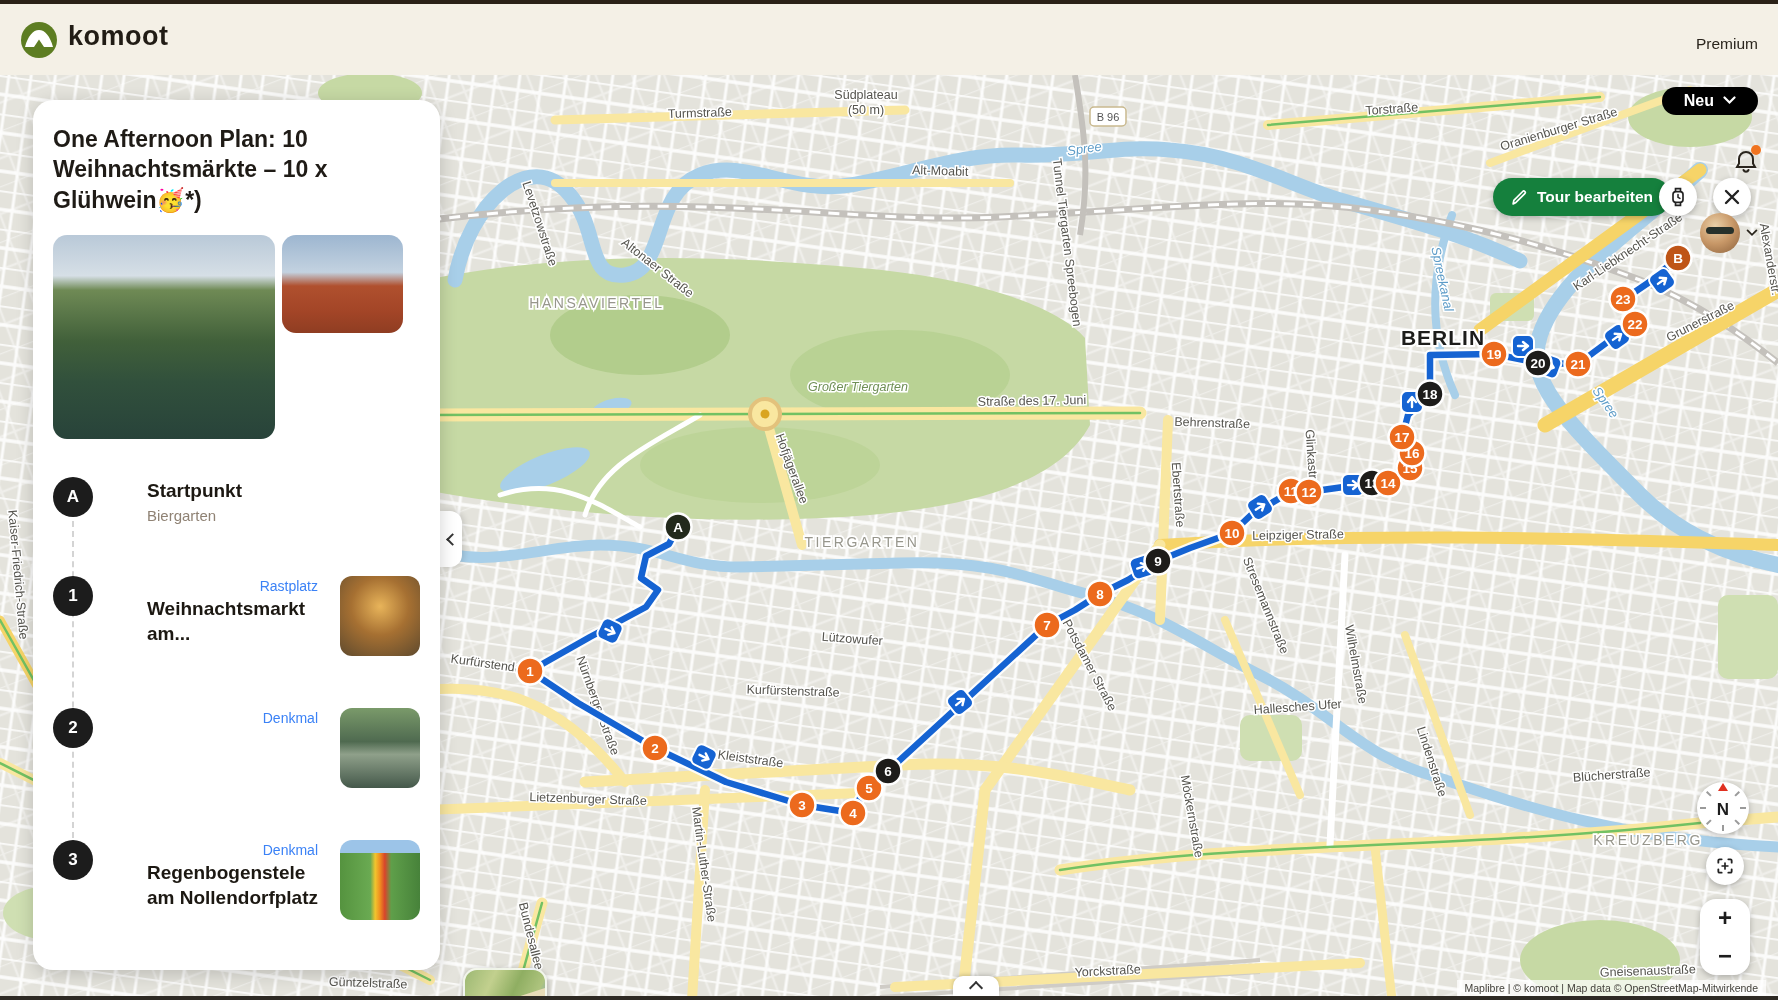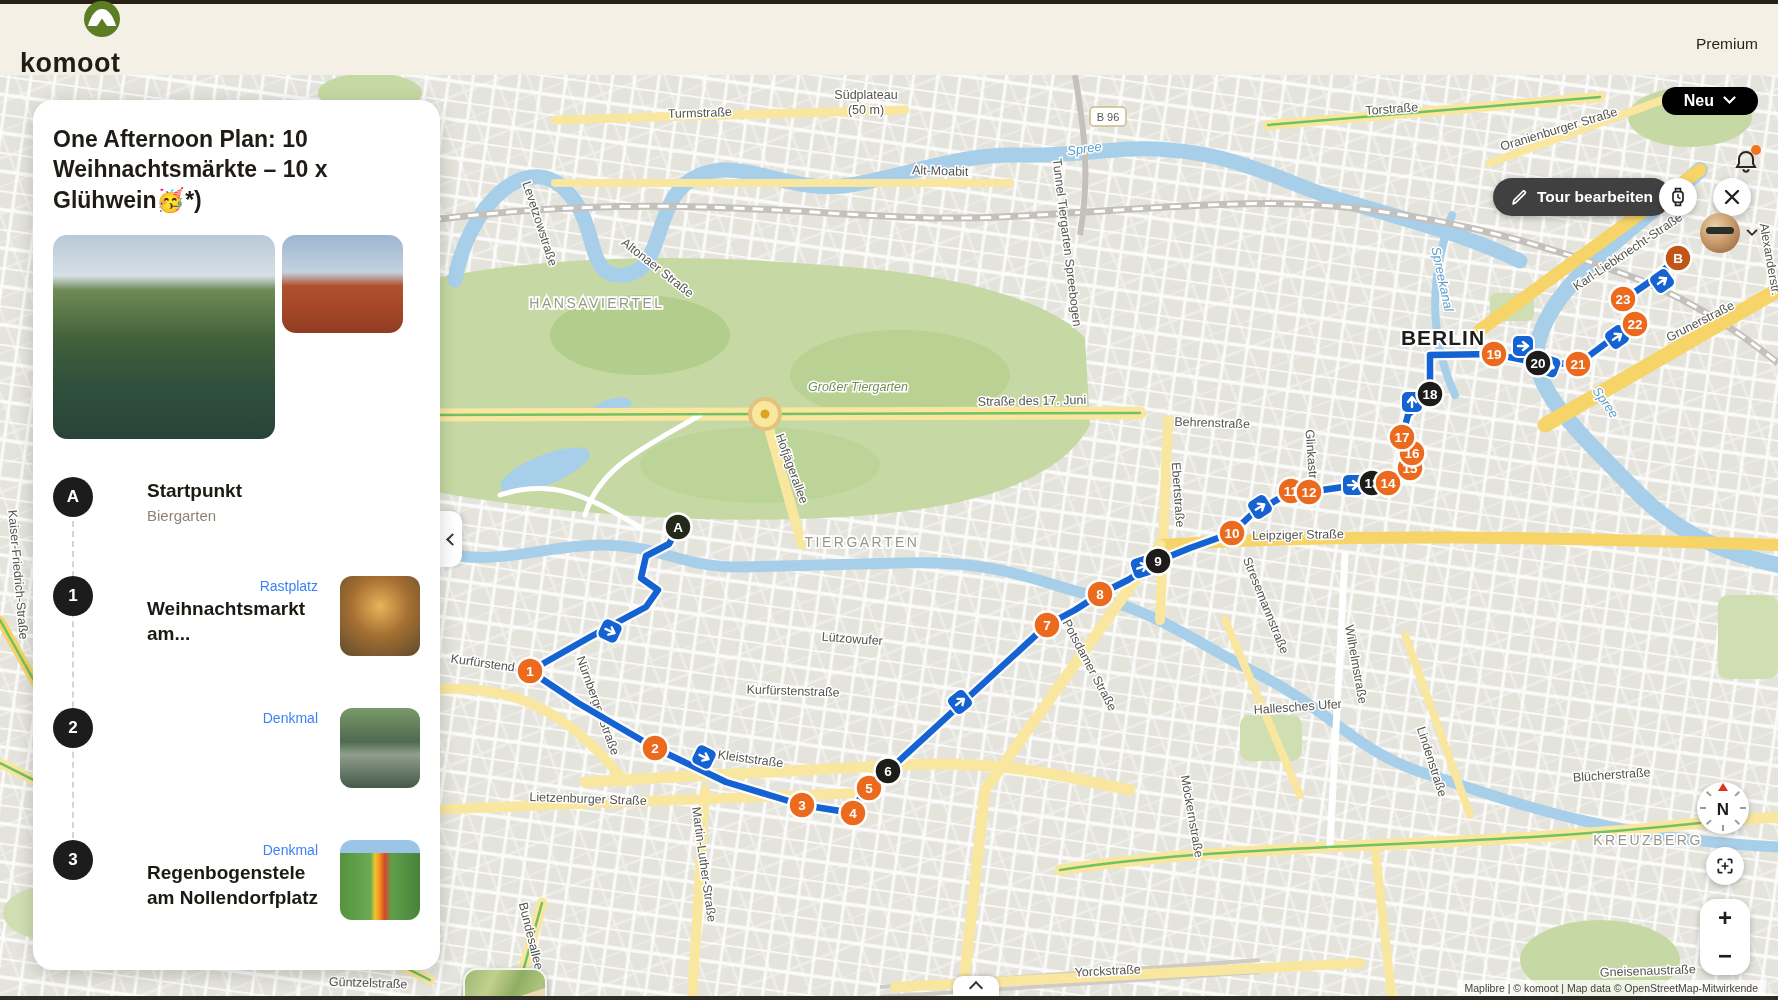--- a/index.html
+++ b/index.html
@@ -1,21 +1,21 @@
 <!DOCTYPE html>
 <html><head>
 <meta charset="utf-8">
 <style>
   * { margin:0; padding:0; box-sizing:border-box; }
   html,body { width:1778px; height:1000px; overflow:hidden; font-family:"Liberation Sans",sans-serif; background:#e8e9e3; }
   #app { position:relative; width:1778px; height:1000px; }
 
   
   .navbar { position:absolute; top:0; left:0; width:100%; height:75px; background:#f4f0e6; border-top:4px solid #2a2117; display:flex; align-items:center; z-index:50; }
-  .logo { display:flex; align-items:flex-end; gap:10px; margin-left:20px;flex-direction:column; }
+  .logo { display:flex; align-items:flex-start; gap:10px; margin-left:20px; }
   .logo-text { font-size:27px; font-weight:bold; color:#211c15; letter-spacing:.5px; }
   .nav-right { position:absolute; right:20px; display:flex; align-items:flex-end; gap:34px;flex-direction:column; }
   .nav-link { position:relative; font-size:15.5px; font-weight:500; color:#2a251d; text-decoration:none; cursor:pointer; }
   .nav-dot { position:absolute; top:-7px; right:-12px; width:9px; height:9px; border-radius:50%; background:#c9d24b; }
   .btn-neu { display:flex; align-items:center; gap:9px; background:#000000; color:#fff; font-size:16px; font-weight:bold; border:none; border-radius:24px; padding:5px 22px; cursor:pointer; }
   .bell-wrap { position:relative; cursor:pointer; }
   .bell-dot { position:absolute; top:-4px; right:-3px; width:10px; height:10px; border-radius:50%; background:#f0731f; }
   .avatar-wrap { display:flex; align-items:center; gap:6px; cursor:pointer; }
   .avatar { width:40px; height:40px; border-radius:50%; background:radial-gradient(circle at 38% 32%, #ead0a8 0%, #c89868 48%, #8a5f3a 100%); position:relative; overflow:hidden; }
   .avatar:after { content:""; position:absolute; left:6px; right:6px; top:14px; height:7px; border-radius:4px; background:#27312b; }
@@ -24,21 +24,21 @@
   .map { position:absolute; top:75px; left:0; width:1778px; height:925px; overflow:hidden; background:#e8e9e3; cursor:grab; }
   .map svg.base { position:absolute; top:0; left:0; }
   text.lbl { font-family:"Liberation Sans",sans-serif; font-size:12.5px; fill:#55544e; paint-order:stroke; stroke:#ffffff; stroke-width:3px; text-anchor:middle; }
   text.area { font-size:14px; fill:#97968c; letter-spacing:2.5px; stroke-width:3.5px; }
   text.park { font-size:12.5px; font-style:italic; fill:#6f8f55; }
   text.water { font-size:13px; font-style:italic; fill:#5d9cc8; }
   text.city { font-size:21px; font-weight:bold; fill:#1d1d1b; letter-spacing:1px; stroke-width:4px; }
   text.mk { font-size:13.5px; font-weight:bold; fill:#fff; text-anchor:middle; stroke:none; paint-order:normal; }
 
   
-  .btn-edit { position:absolute; top:103px; left:1493px; height:38px; display:flex; align-items:center; gap:9px; background:#404040; color:#fff; border:none; border-radius:19px; padding:0 18px; font-size:15.5px; font-weight:bold; cursor:pointer; box-shadow:0 2px 6px rgba(0,0,0,.25); z-index:30; }
+  .btn-edit { position:absolute; top:103px; left:1493px; height:38px; display:flex; align-items:center; gap:9px; background:#15803d; color:#fff; border:none; border-radius:19px; padding:0 18px; font-size:15.5px; font-weight:bold; cursor:pointer; box-shadow:0 2px 6px rgba(0,0,0,.25); z-index:30; }
   .circle-btn { position:absolute; width:38px; height:38px; border-radius:50%; background:#fff; border:none; display:flex; align-items:center; justify-content:center; cursor:pointer; box-shadow:0 2px 6px rgba(0,0,0,.25); z-index:30; }
   .compass { position:absolute; left:1697px; top:707px; width:52px; height:52px; border-radius:50%; background:#fff; box-shadow:0 2px 6px rgba(0,0,0,.25); z-index:30; cursor:pointer; }
   .zoomctl { position:absolute; left:1700px; top:824px; width:50px; height:76px; background:#fff; border-radius:16px; box-shadow:0 2px 6px rgba(0,0,0,.25); display:flex; flex-direction:column; z-index:30; }
   .zoomctl button { flex:1; background:none; border:none; font-size:24px; font-weight:bold; color:#1d1d1d; cursor:pointer; line-height:1; }
   .attribution { position:absolute; right:12px; bottom:4px; background:rgba(255,255,255,.72); font-size:10.5px; color:#44423c; padding:2px 8px; z-index:30; }
   .bottom-strip { position:absolute; left:0; bottom:0; width:100%; height:4px; background:#2e2a24; z-index:40; }
   .sheet-pull { position:absolute; left:953px; bottom:4px; width:46px; height:20px; background:#fff; border-radius:10px 10px 0 0; box-shadow:0 -1px 4px rgba(0,0,0,.2); z-index:35; cursor:pointer; display:flex; align-items:flex-end; justify-content:center; }
   .chev-up { width:10px; height:10px; border-top:2.5px solid #333; border-left:2.5px solid #333; transform:rotate(45deg); margin-bottom:3px; }
 
   .layers-btn { position:absolute; left:463px; top:893px; width:84px; height:74px; border-radius:14px; z-index:30; cursor:pointer; overflow:hidden; border:2px solid rgba(255,255,255,.85); box-shadow:0 2px 6px rgba(0,0,0,.3);

